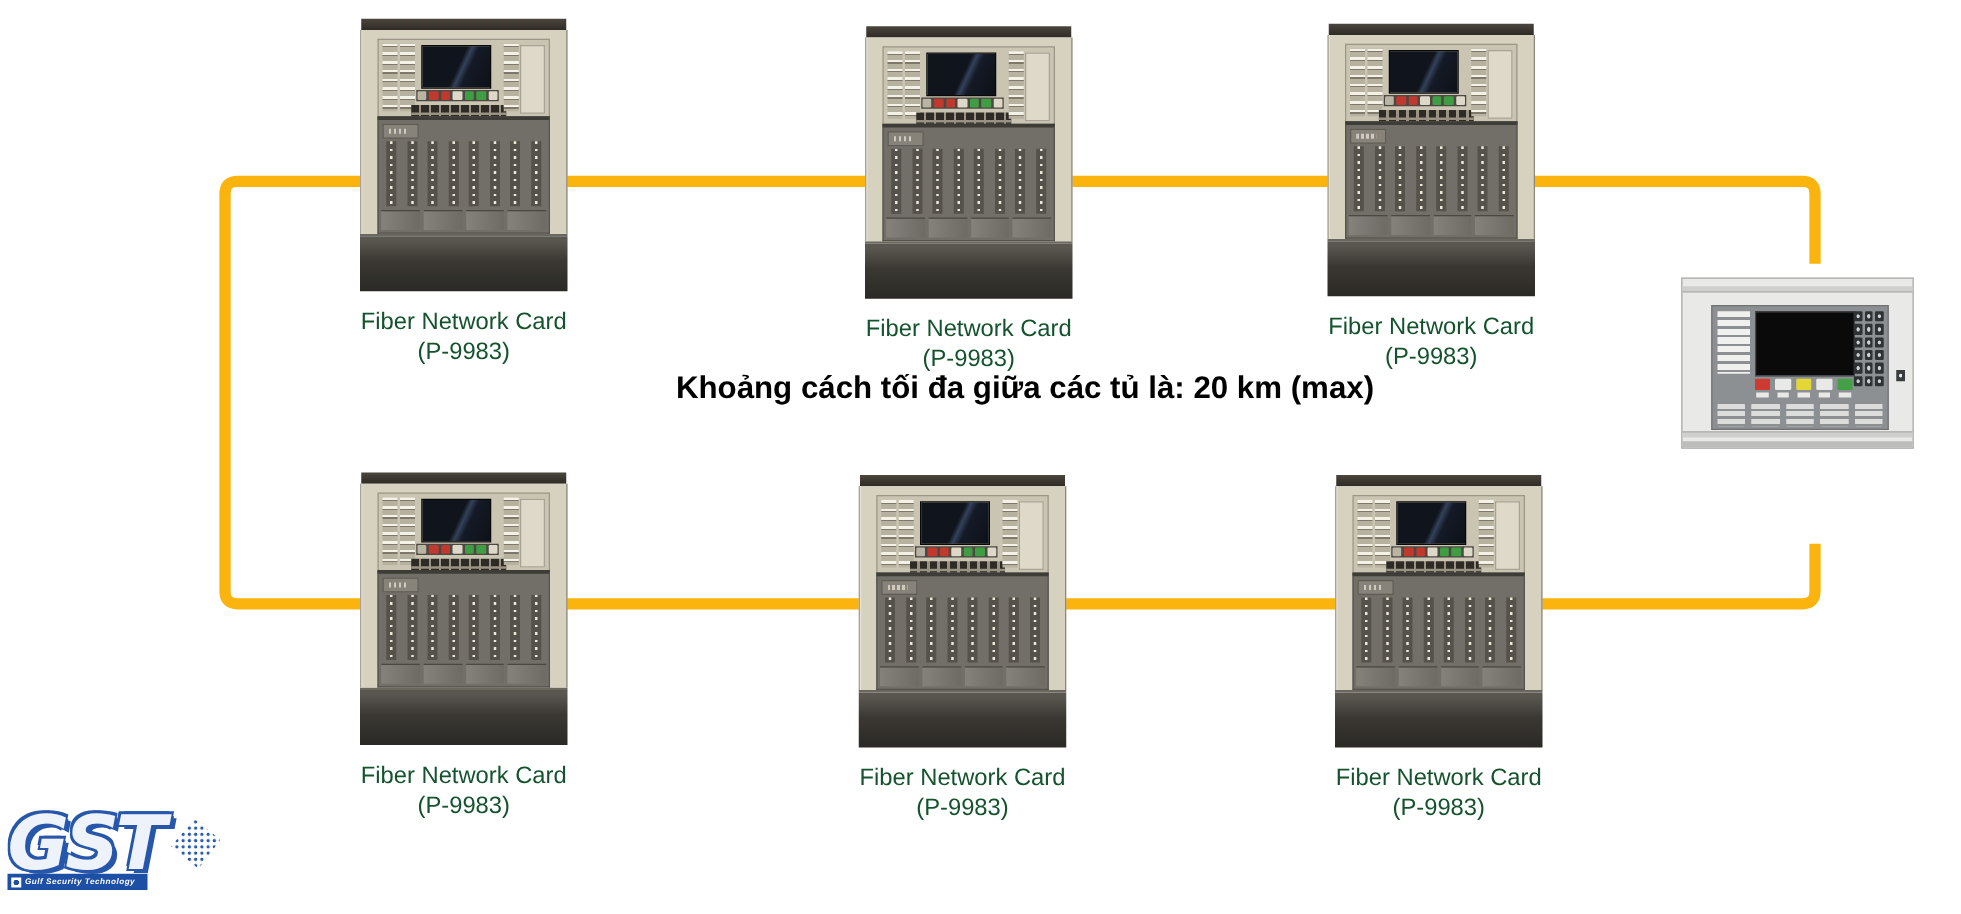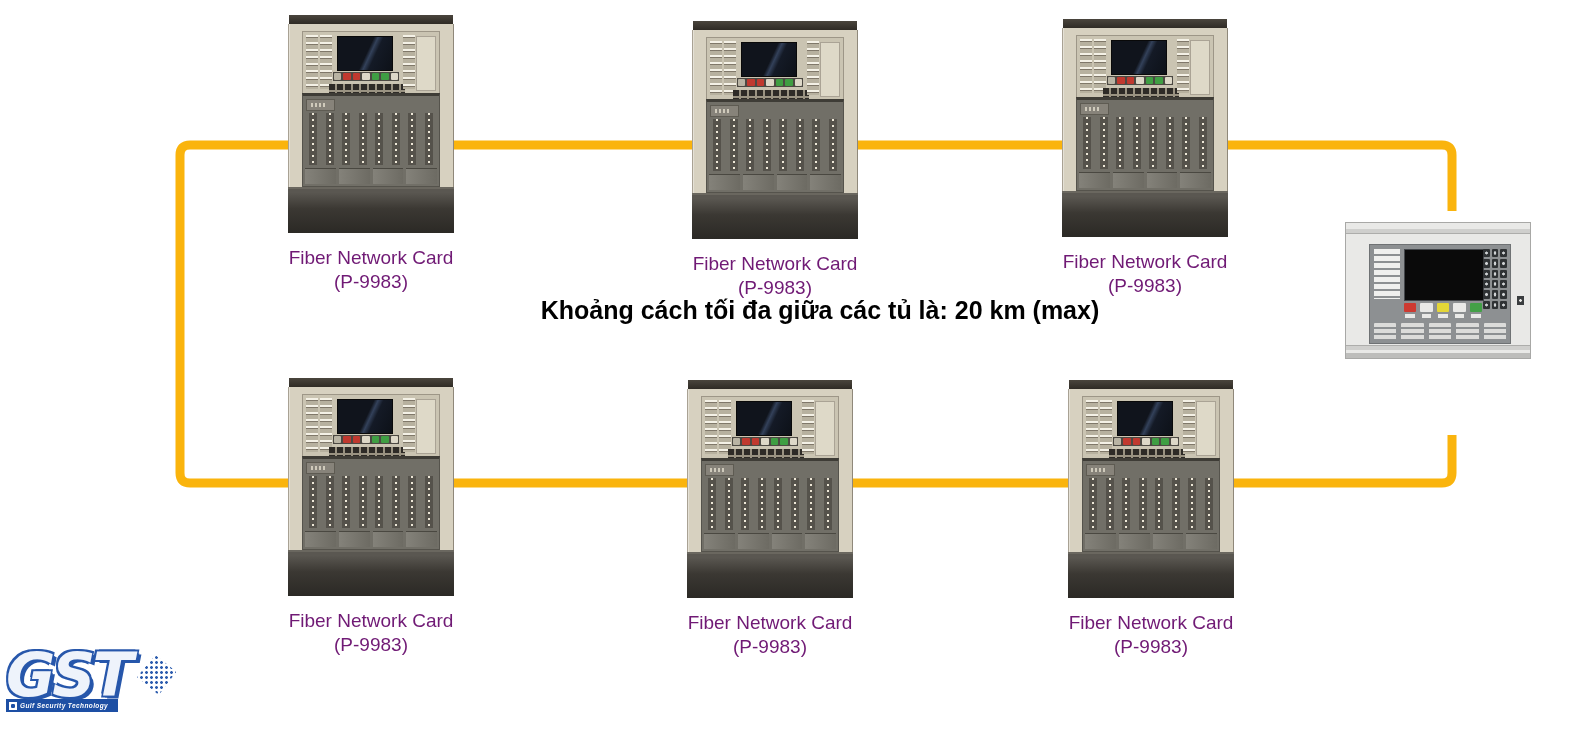--- a/index.html
+++ b/index.html
@@ -42,21 +42,21 @@
   .strips{position:absolute;left:6px;right:6px;top:17px;height:52px;
           display:flex;justify-content:space-between;}
   .strip{width:8px;height:100%;background-color:#55524b;
          background-image:repeating-linear-gradient(to bottom,#eee8d8 0 2px,rgba(0,0,0,0) 2px 6px);
          background-size:2px 100%;background-position:center top;background-repeat:no-repeat;}
   .bays{position:absolute;left:2px;right:2px;top:72px;bottom:2px;display:flex;gap:3px;}
   .bay{flex:1;background:linear-gradient(90deg,#84827a,#6d6b63);border-top:1px solid #4a4841;}
   .cab-base{height:46px;background:linear-gradient(#5a5751 8%,#3b3833 45%,#2b2925);
             border-top:2px solid #6a675f;box-sizing:border-box;}
   .cab-label{width:210px;margin-left:-22px;margin-top:13px;text-align:center;
-             font-size:19px;line-height:24px;color:#701a75;}
+             font-size:19px;line-height:24px;color:#14532d;}
 
   
   .note{position:absolute;left:490px;top:296px;width:660px;z-index:2;text-align:center;
         font-size:25px;font-weight:bold;color:#000;}
 
   
   .repeater{position:absolute;left:1345px;top:222px;width:186px;height:137px;z-index:3;
             background:#e9e9e7;border:1px solid #a8a8a6;box-sizing:border-box;}
   .rp-groove{position:absolute;left:0;right:0;height:4px;background:#cfcfcd;}
   .rp-groove.top{top:6px;border-bottom:1px solid #adadab;}

